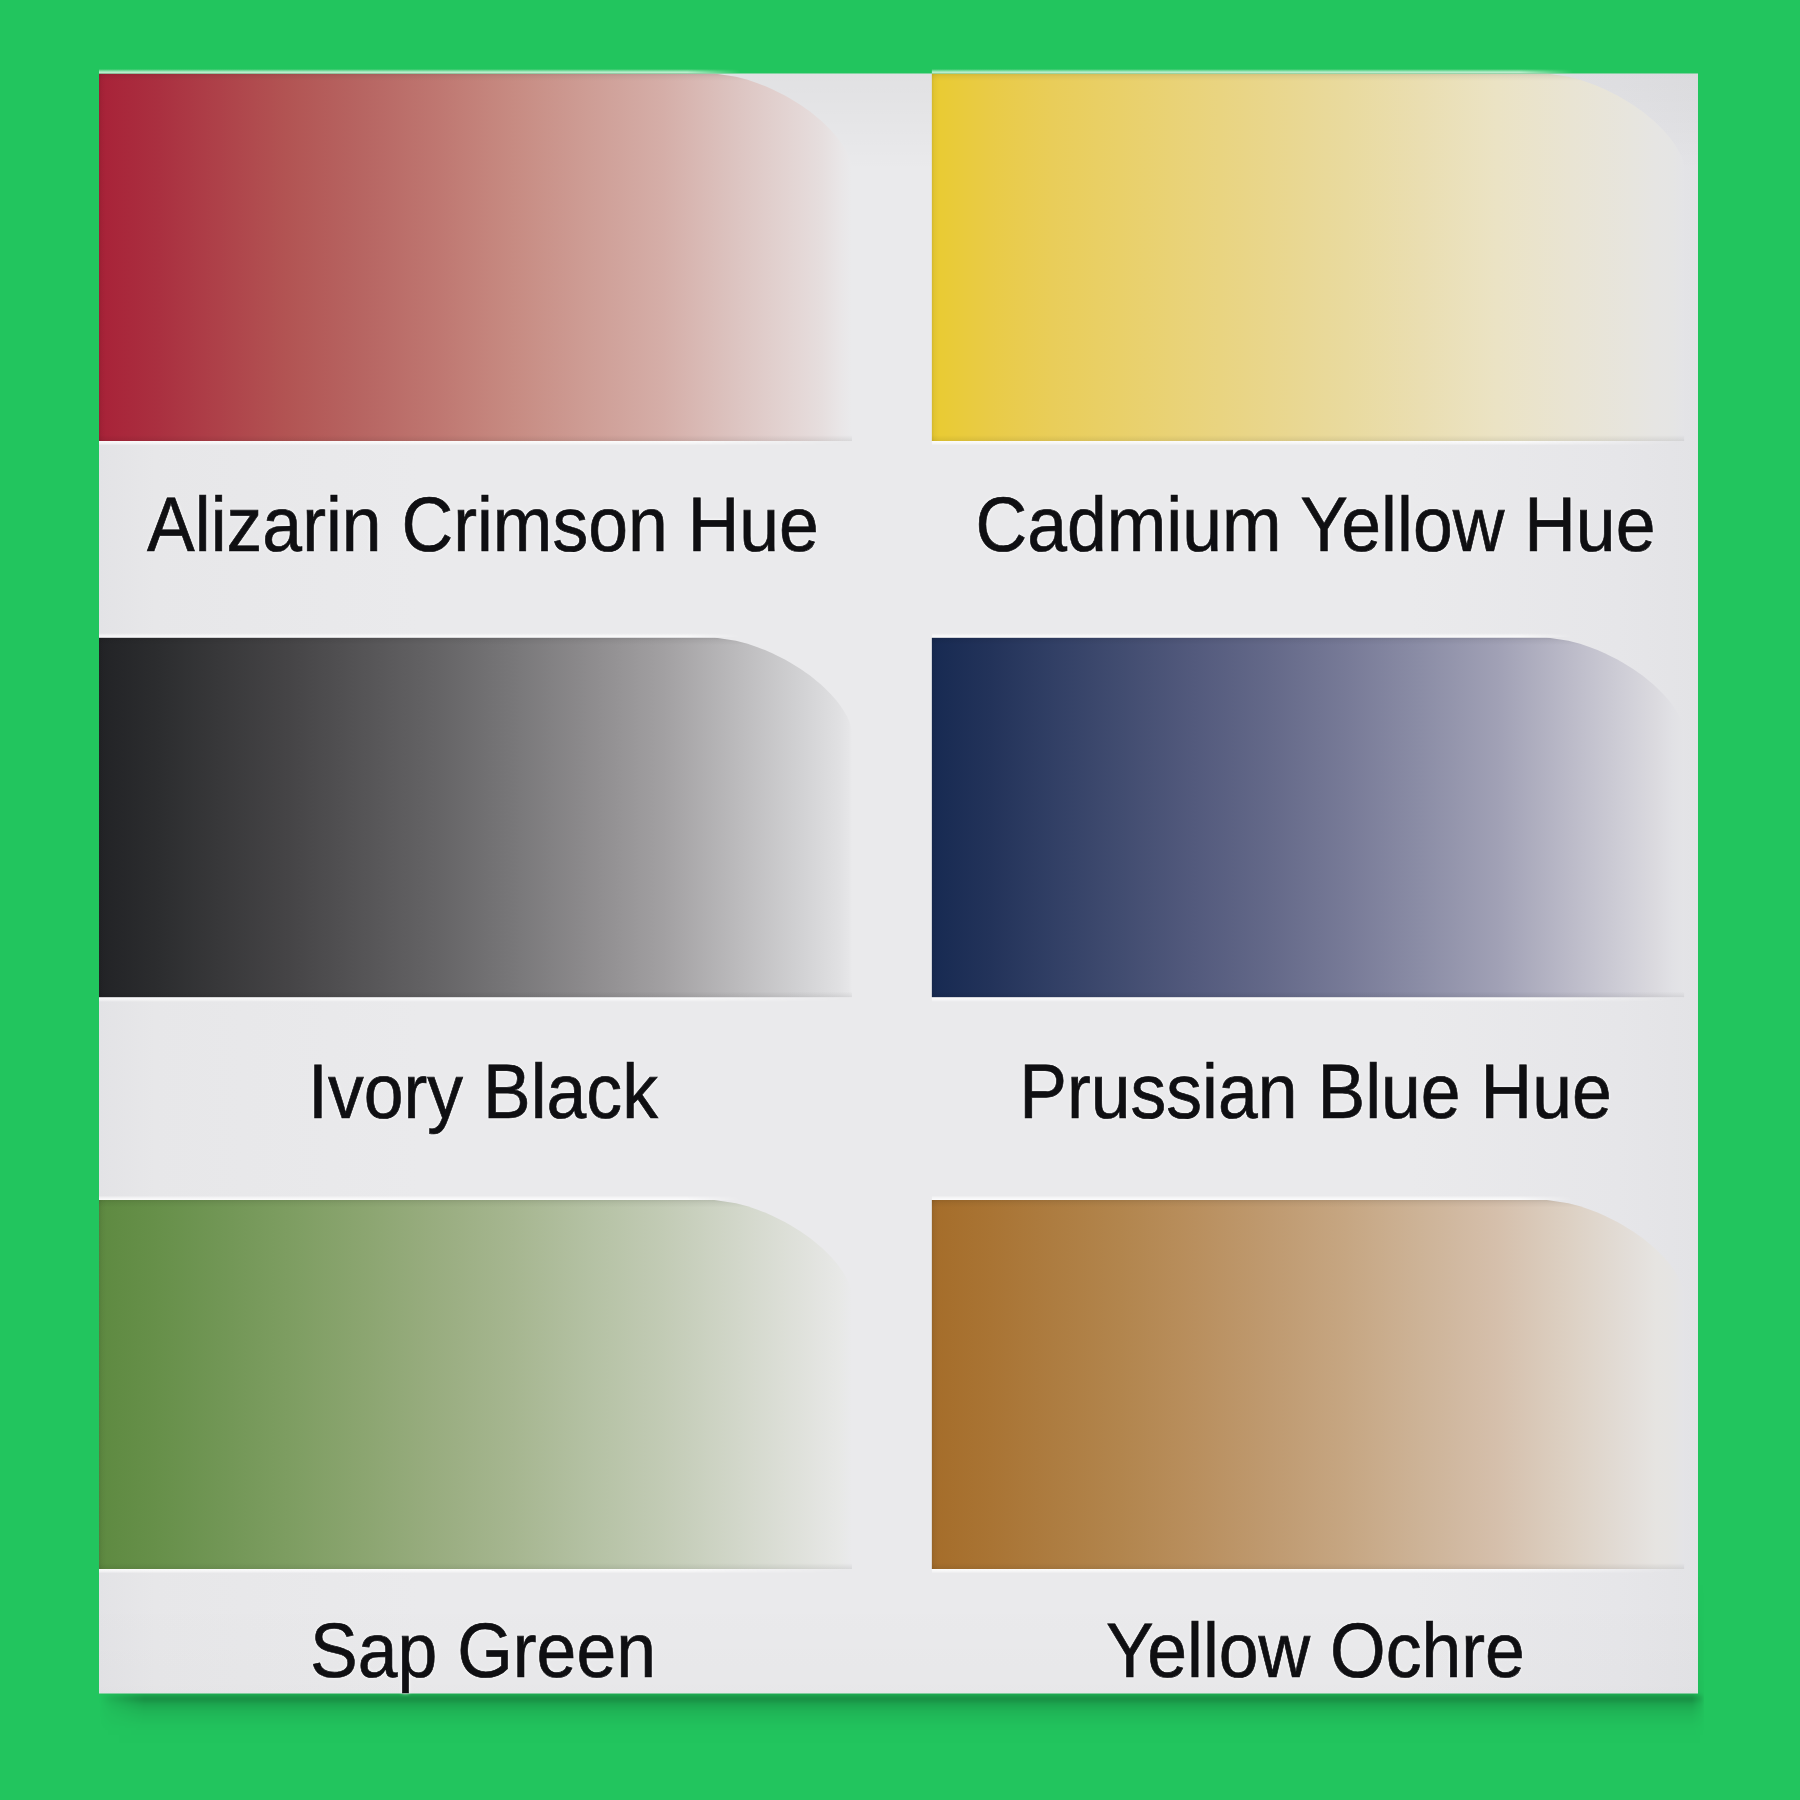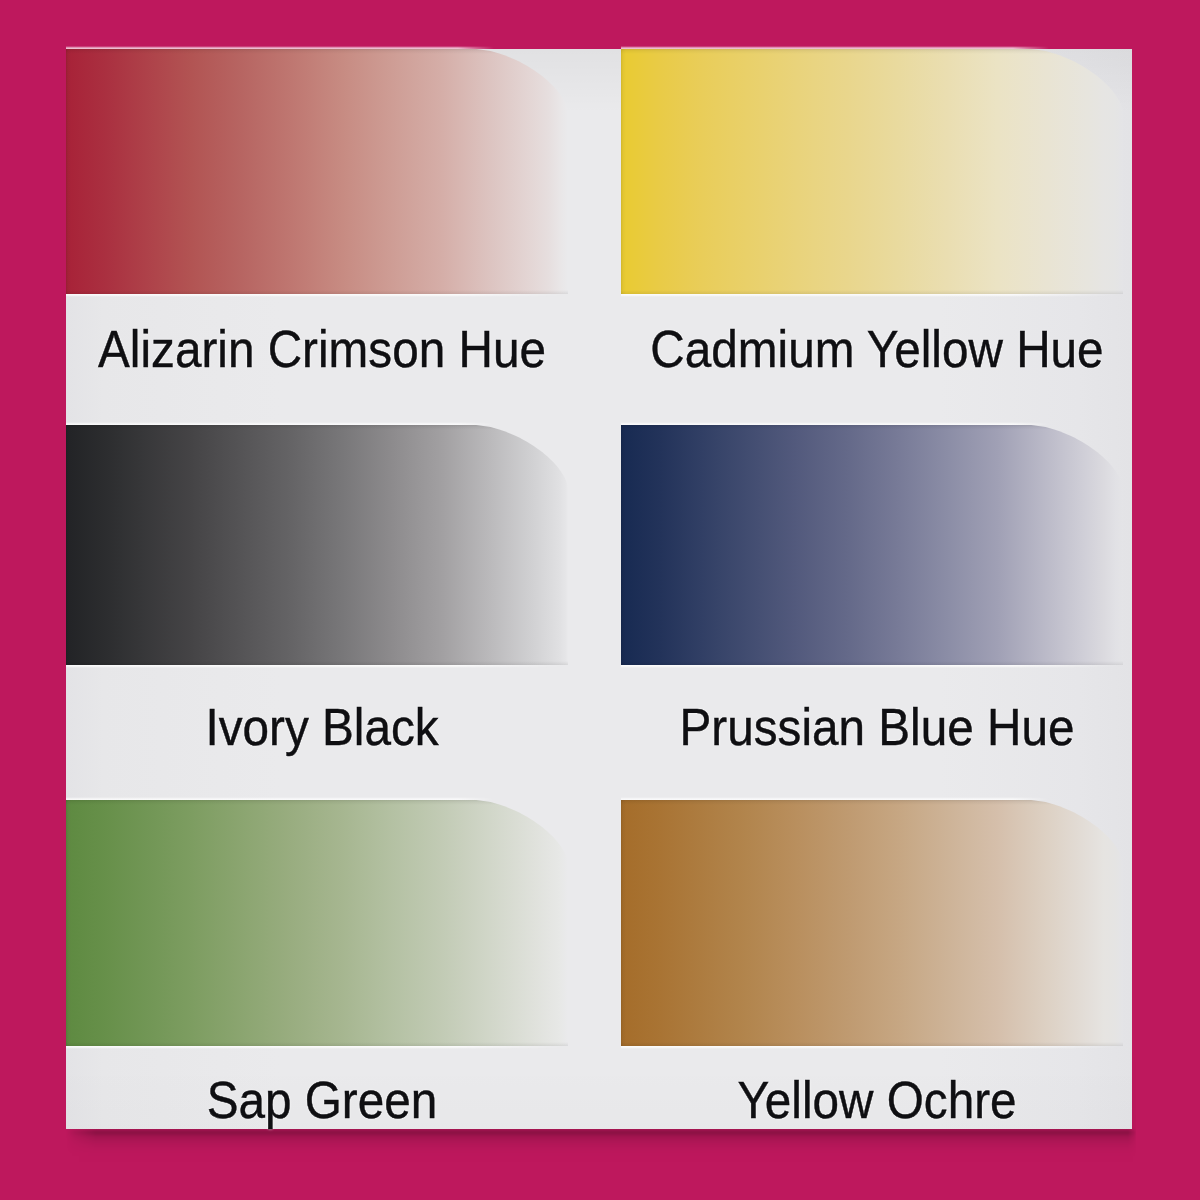--- a/index.html
+++ b/index.html
@@ -1,17 +1,17 @@
 <!DOCTYPE html>
 <html><head>
 <meta charset="utf-8">
 <title>Paint Color Swatch Chart</title>
 <style>
   html,body{margin:0;padding:0;width:1200px;height:1200px;background:#ffffff;overflow:hidden;}
-  #stage{position:absolute;left:0;top:0;width:1200px;height:1200px;background:#be185d;}
+  #stage{position:absolute;left:0;top:0;width:1200px;height:1200px;background:#22c55e;}
   .card{position:absolute;left:66px;top:49px;width:1066px;height:1080px;
         background:
           linear-gradient(180deg, rgba(0,0,0,0.038) 0%, rgba(0,0,0,0.030) 1.3%, rgba(0,0,0,0) 6%,
                           rgba(0,0,0,0) 94%, rgba(0,0,0,0.010) 100%),
           linear-gradient(90deg,#E3E3E6 0%,#E7E7E9 3.5%,#EAEAEC 20%,
                           #EAEAEC 82%,#E6E6E9 95%,#E3E3E6 100%);
         }
   .card-shadow{position:absolute;left:66px;top:1049px;width:1070px;height:120px;
        -webkit-mask-image:linear-gradient(90deg, rgba(0,0,0,0) 0px, rgba(0,0,0,0.35) 8px, rgba(0,0,0,1) 30px, rgba(0,0,0,1) 1062px, rgba(0,0,0,0.25) 1070px);
        mask-image:linear-gradient(90deg, rgba(0,0,0,0) 0px, rgba(0,0,0,0.35) 8px, rgba(0,0,0,1) 30px, rgba(0,0,0,1) 1062px, rgba(0,0,0,0.25) 1070px);

